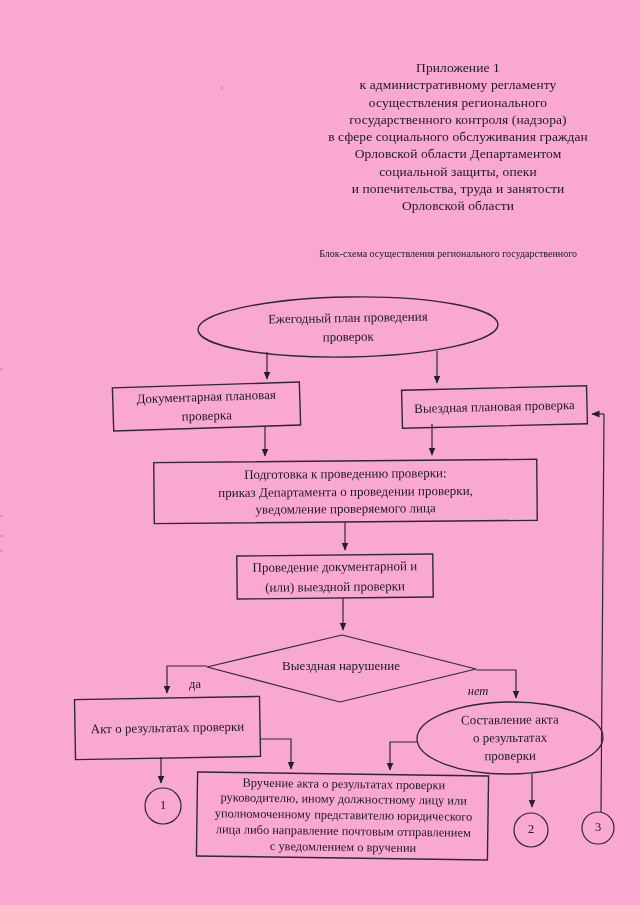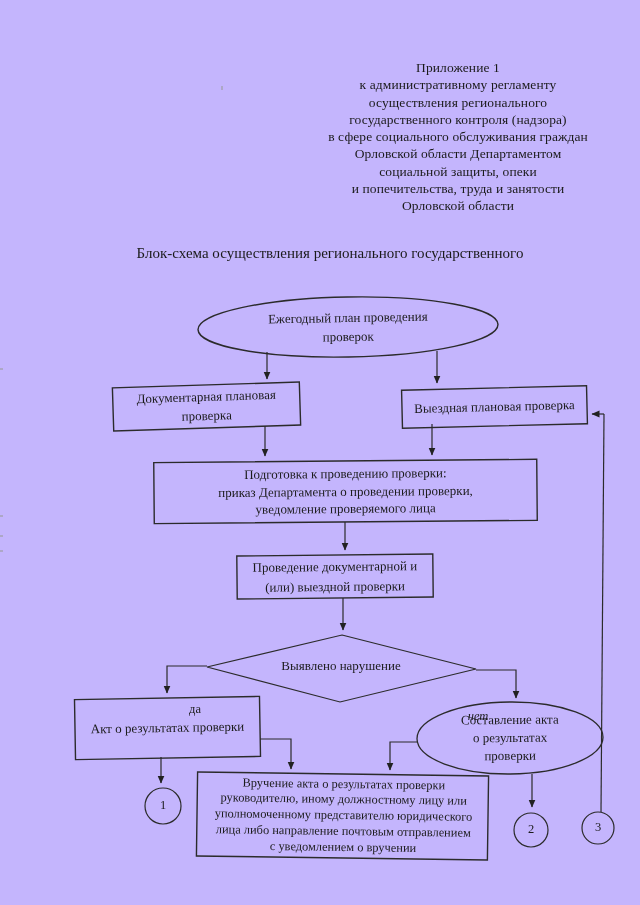--- a/index.html
+++ b/index.html
@@ -1,26 +1,26 @@
 <!DOCTYPE html>
 <html><head>
 <meta charset="utf-8">
 <style>
   html,body{margin:0;padding:0;background:#e8e8e8;}
   .page{
-    position:relative;width:640px;height:905px;background:#c4b5fd;
+    position:relative;width:640px;height:905px;background:#f9a8d4;
     font-family:"Liberation Serif","DejaVu Serif",serif;color:#1b1b1b;
     overflow:hidden;margin:0 auto;
   }
   .abs{position:absolute;}
   .hdr{left:255px;width:406px;text-align:center;font-size:13.5px;line-height:17.3px;letter-spacing:0.1px;}
-  .ttl{left:110px;width:440px;text-align:center;font-size:15px;line-height:17.6px;}
+  .ttl{left:137px;width:440px;text-align:right;font-size:10px;line-height:17.6px;}
   .node-text{position:absolute;text-align:center;font-size:13px;color:#1b1b1b;}
   .node-text.small{font-size:12.4px;}
-  .edge-label{position:absolute;font-size:12.5px;text-align:center;margin-top:25px;}
+  .edge-label{position:absolute;font-size:12.5px;text-align:center;}
   .circle-digit{position:absolute;font-size:12.5px;text-align:center;width:30px;}
   .flex-ctr{display:flex;flex-direction:column;justify-content:center;}
   svg{position:absolute;left:0;top:0;}
   .artifact{position:absolute;background:#9a9a9a;opacity:0.55;}
 </style>
 </head>
 <body>
 
 <div class="page">
 
@@ -101,21 +101,21 @@
     <div>приказ Департамента о проведении проверки,</div>
     <div>уведомление проверяемого лица</div>
   </div>
 
   <div class="node-text flex-ctr" style="left:237px;top:555px;width:196px;height:43px;line-height:19.5px;transform:rotate(-0.6deg);">
     <div>Проведение документарной и</div>
     <div>(или) выездной проверки</div>
   </div>
 
   <div class="node-text" style="left:241px;top:658px;width:200px;">
-    <div>Выявлено нарушение</div>
+    <div>Выездная нарушение</div>
   </div>
 
   <div class="edge-label" style="left:180px;top:677px;width:30px;">да</div>
   <div class="edge-label" style="left:460px;top:684px;width:36px;font-style:italic;">нет</div>
 
   <div class="node-text flex-ctr" style="left:75px;top:698px;width:185px;height:60px;transform:rotate(-1deg);">
     <div>Акт о результатах проверки</div>
   </div>
 
   <div class="node-text" style="left:420px;top:711px;width:180px;line-height:18px;transform:rotate(-0.5deg);">

